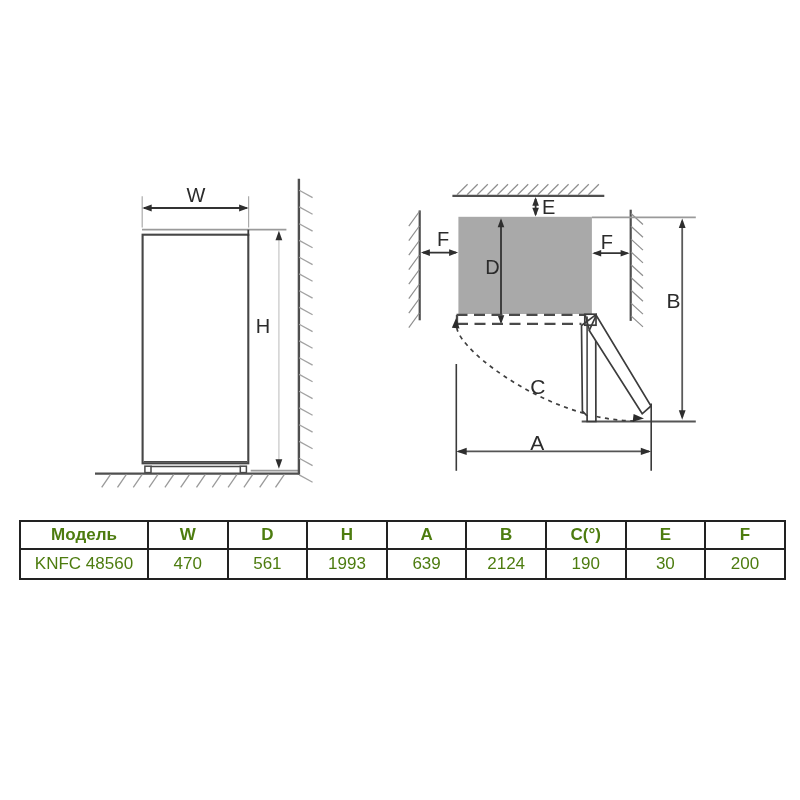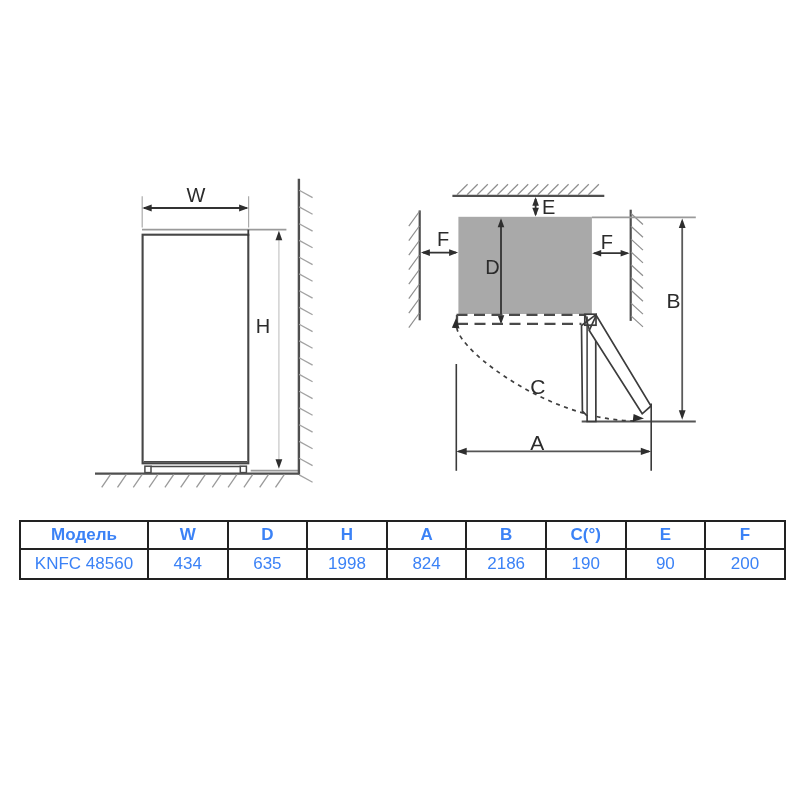--- a/index.html
+++ b/index.html
@@ -1,18 +1,18 @@
 <!DOCTYPE html>
 <html><head>
 <meta charset="utf-8">
 <style>
 html,body{margin:0;padding:0;background:#ffffff;}
 #canvas{position:relative;width:800px;height:800px;background:#ffffff;font-family:"Liberation Sans", sans-serif;overflow:hidden;will-change:transform;}
 #dwg{position:absolute;left:0;top:0;}
-table.spec{position:absolute;left:19px;top:520px;border-collapse:collapse;table-layout:fixed;font-family:"Liberation Sans", sans-serif;color:#3b82f6;}
+table.spec{position:absolute;left:19px;top:520px;border-collapse:collapse;table-layout:fixed;font-family:"Liberation Sans", sans-serif;color:#4d7c0f;}
 table.spec td{border:2px solid #222;text-align:center;vertical-align:middle;padding:0;font-size:17px;}
 table.spec tr.hd td{font-weight:bold;height:26px;}
 table.spec tr.dt td{height:28px;}
 </style>
 </head>
 <body>
 <div id="canvas">
 
 <svg id="dwg" width="800" height="800" viewBox="0 0 800 800">
 
@@ -238,24 +238,24 @@
           <td>H</td>
           <td>A</td>
           <td>B</td>
           <td>C(°)</td>
           <td>E</td>
           <td>F</td>
         </tr>
 
 <tr class="dt">
           <td>KNFC 48560</td>
-          <td>434</td>
-          <td>635</td>
-          <td>1998</td>
-          <td>824</td>
-          <td>2186</td>
+          <td>470</td>
+          <td>561</td>
+          <td>1993</td>
+          <td>639</td>
+          <td>2124</td>
           <td>190</td>
-          <td>90</td>
+          <td>30</td>
           <td>200</td>
         </tr>
 </tbody>
     </table>
 </div>
 
 </body></html>

